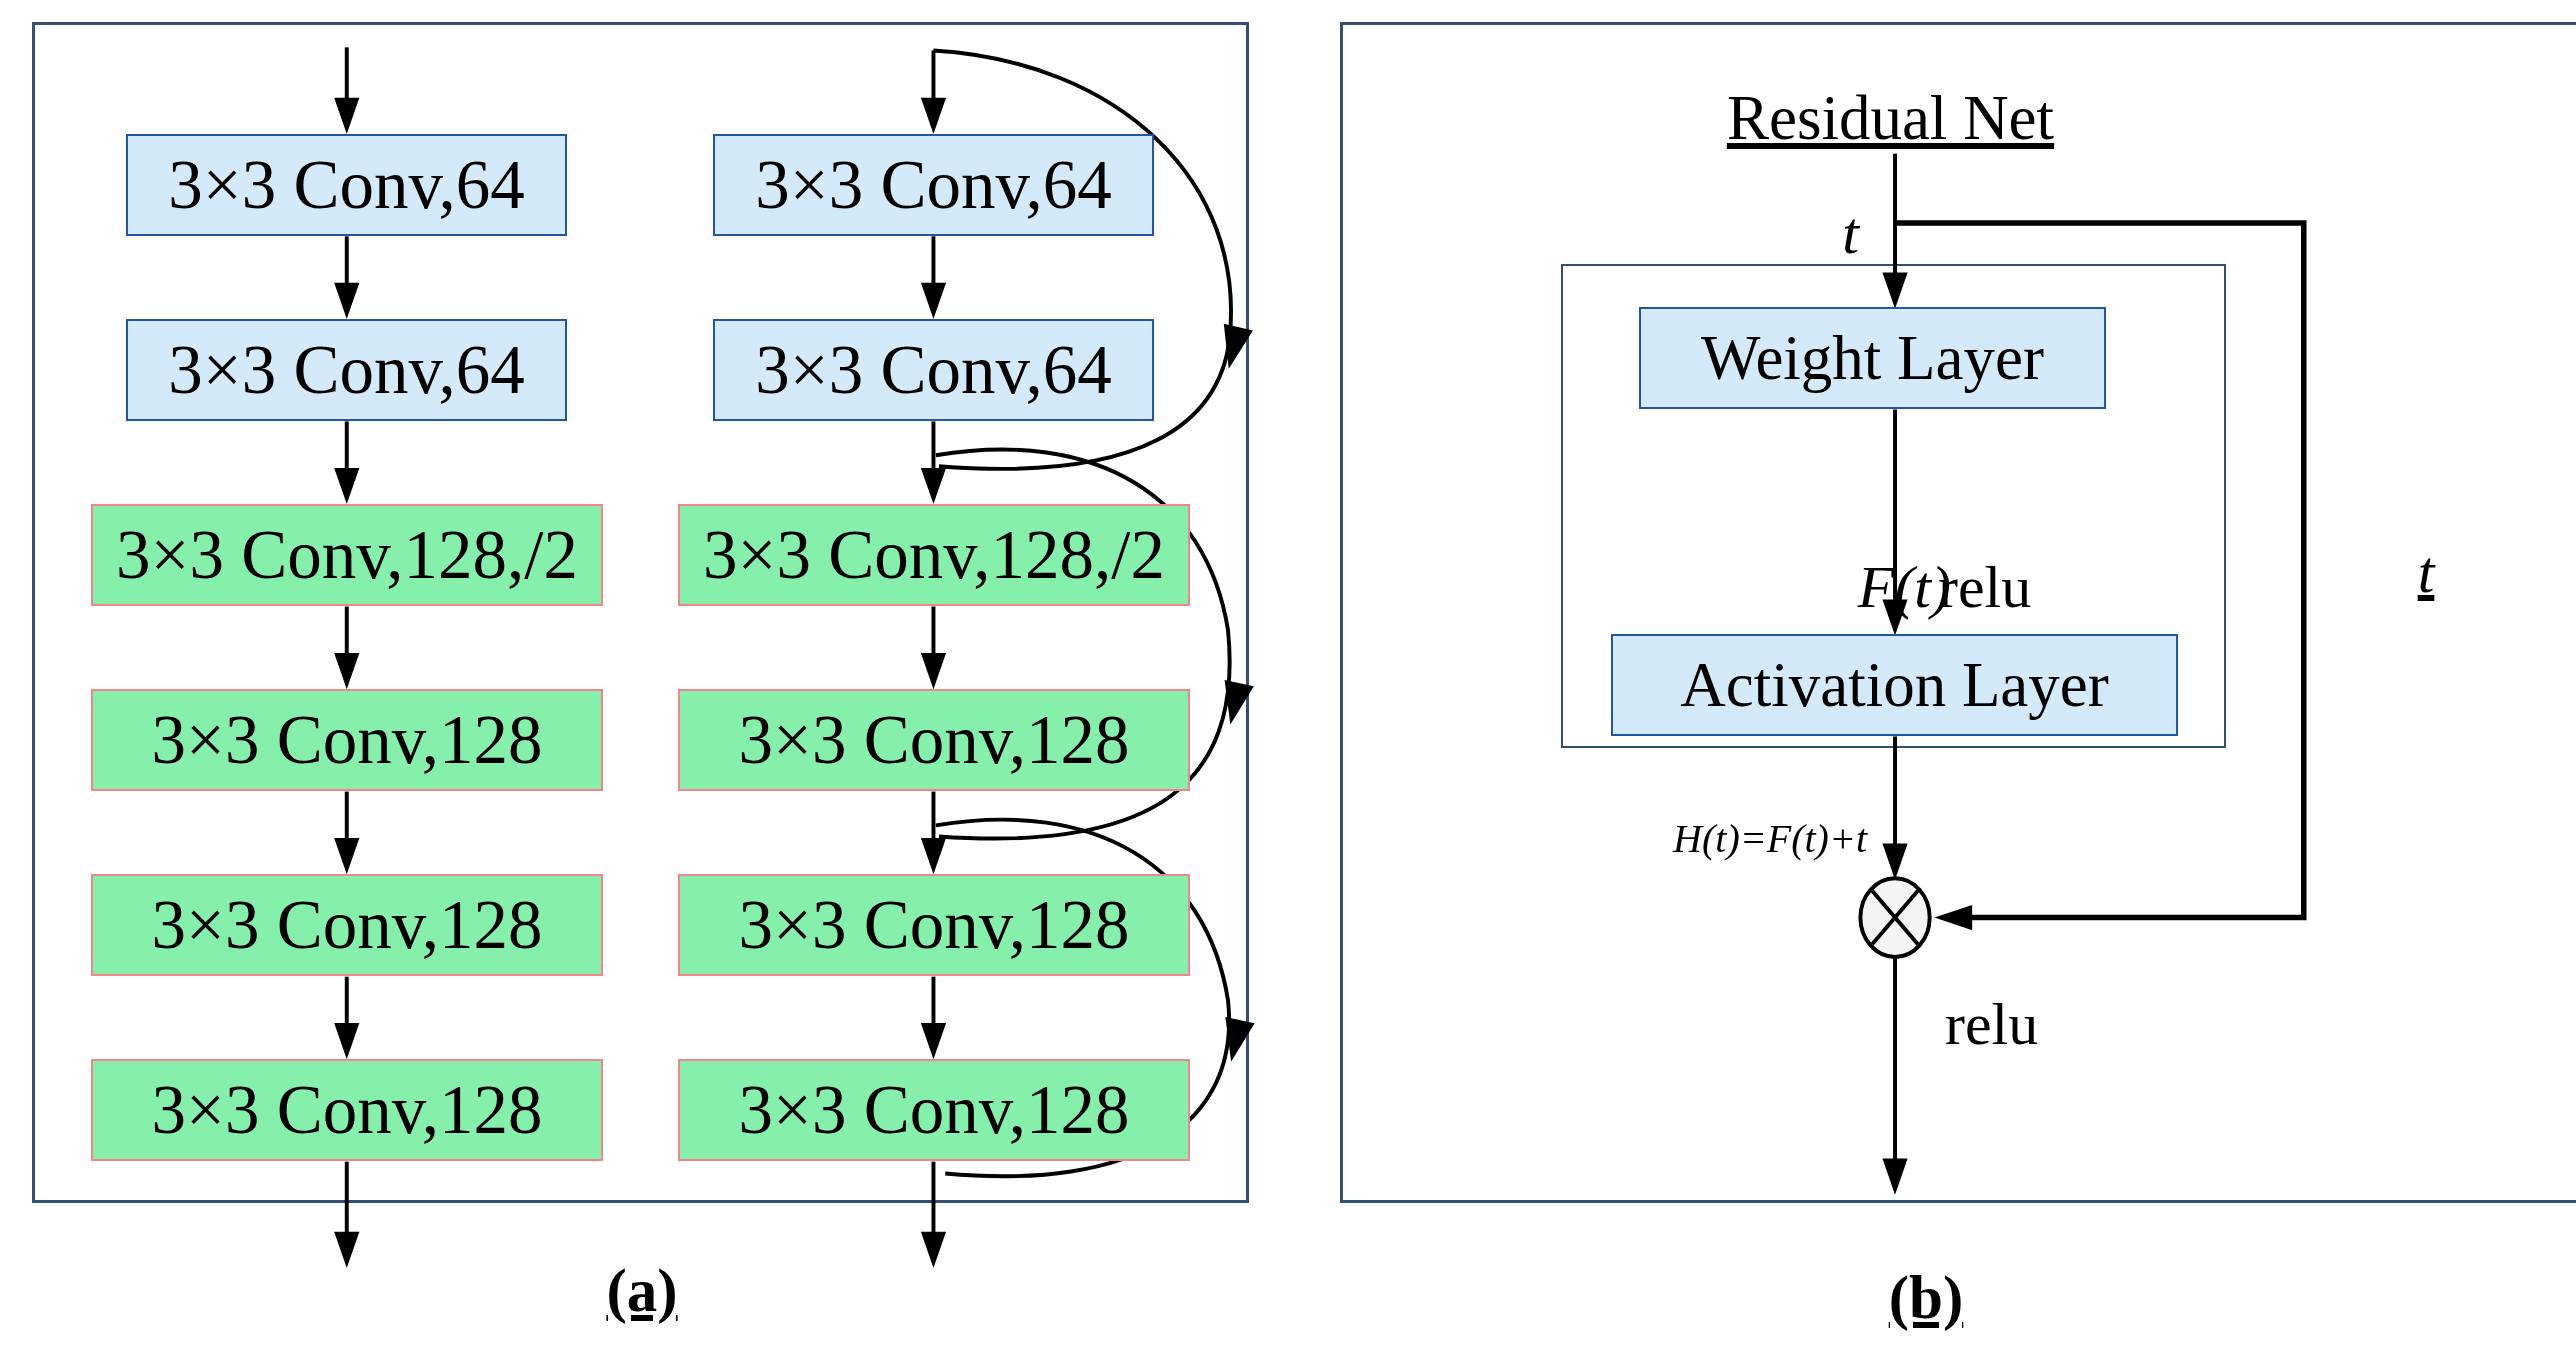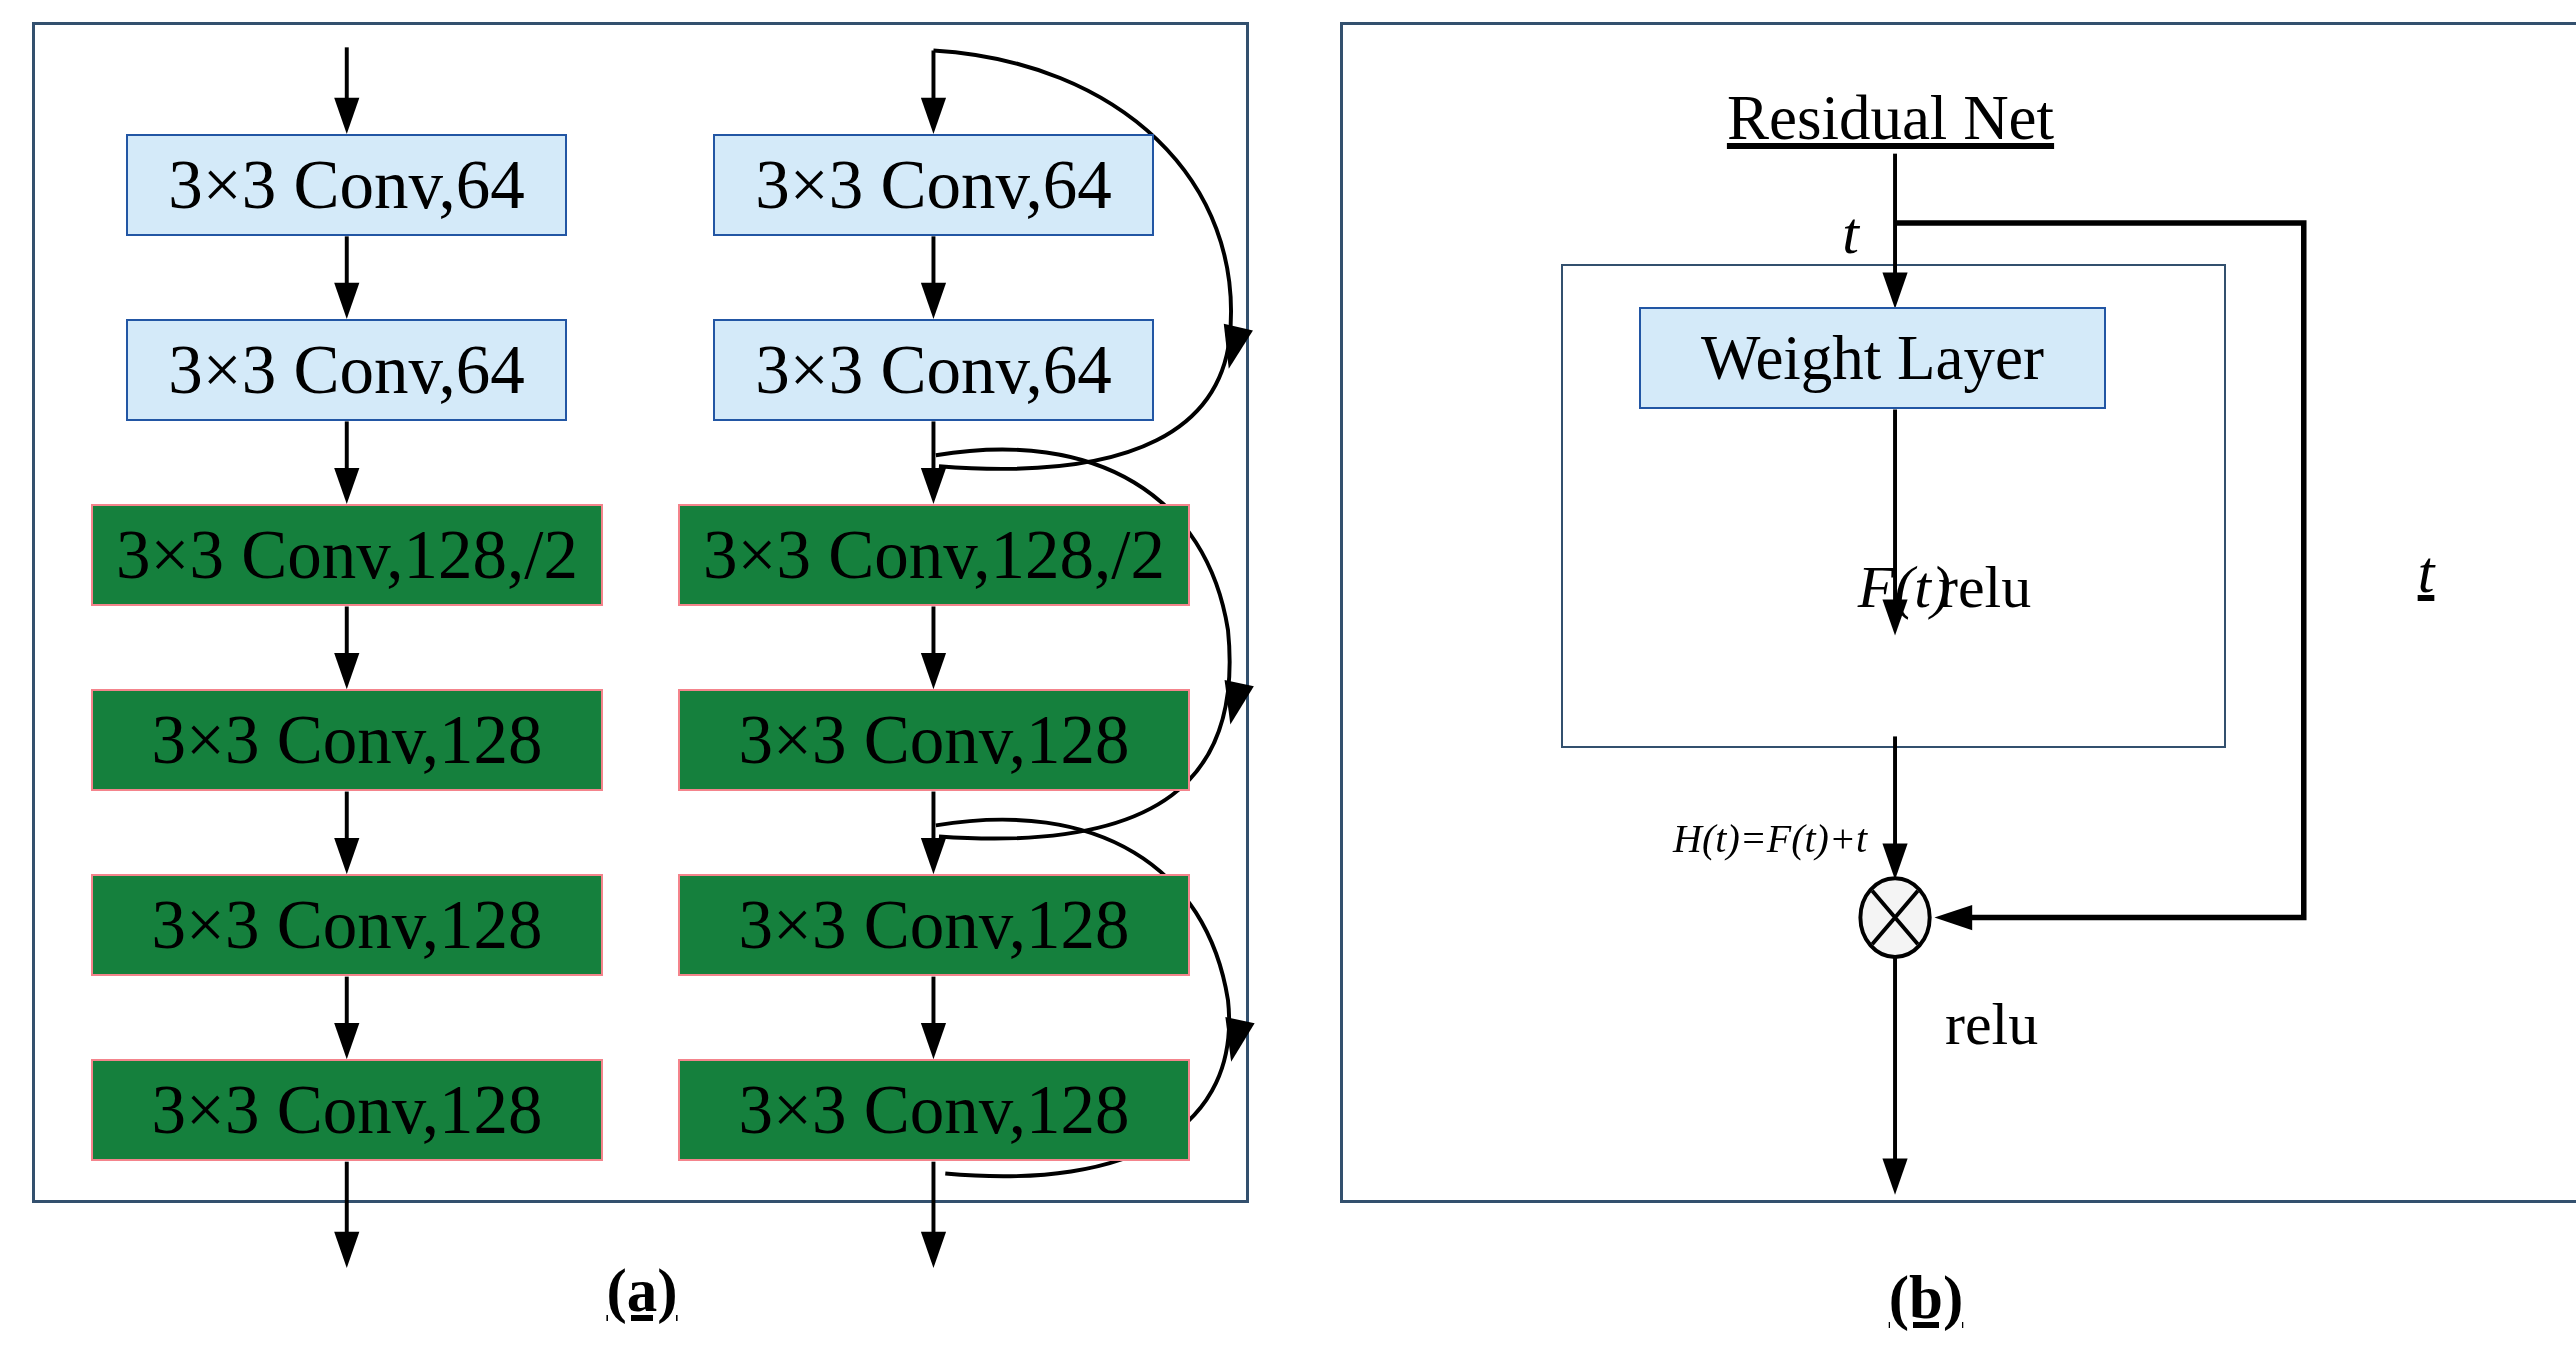--- a/index.html
+++ b/index.html
@@ -3,21 +3,21 @@
 <meta charset="utf-8">
 <style>
   html,body{margin:0;padding:0;background:#ffffff;}
   #page{position:relative;width:2576px;height:1350px;background:#ffffff;
         font-family:"Liberation Serif","DejaVu Serif",serif;color:#000;overflow:hidden;margin-left:16px;}
   .panel{position:absolute;border:3.2px solid #33506e;background:#ffffff;box-sizing:border-box;}
   .innerRect{position:absolute;border:2.4px solid #33506e;background:transparent;box-sizing:border-box;}
   .conv{position:absolute;display:flex;align-items:center;justify-content:center;
         font-size:69px;line-height:1;box-sizing:border-box;white-space:nowrap;}
   .blue{background:#d4eaf9;border:2.4px solid #2256a4;}
-  .pink{background:#15803d;border:2.4px solid #f4848c;}
+  .pink{background:#86efac;border:2.4px solid #f4848c;}
   .lbl{position:absolute;display:flex;align-items:center;white-space:nowrap;line-height:1;}
   .center{justify-content:center;text-decoration:underline;}
   .right{justify-content:flex-end;}
   .italic{font-style:italic;}
   .bold{font-weight:bold;}
   svg.overlay{position:absolute;left:0;top:0;pointer-events:none;}
   .stroke5{stroke:#000;stroke-width:5;fill:none;}
   .stroke7{stroke:#000;stroke-width:7;fill:none;}
   .head{fill:#000;stroke:none;}
 </style>
@@ -106,20 +106,21 @@
   <div class="conv pink" style="left:75px;top:1059px;width:512px;height:102px;">3×3 Conv,128</div>
 
   <div class="conv blue" style="left:697px;top:134px;width:441px;height:102px;">3×3 Conv,64</div>
   <div class="conv blue" style="left:697px;top:319px;width:441px;height:102px;">3×3 Conv,64</div>
   <div class="conv pink" style="left:662px;top:504px;width:512px;height:102px;">3×3 Conv,128,/2</div>
   <div class="conv pink" style="left:662px;top:689px;width:512px;height:102px;">3×3 Conv,128</div>
   <div class="conv pink" style="left:662px;top:874px;width:512px;height:102px;">3×3 Conv,128</div>
   <div class="conv pink" style="left:662px;top:1059px;width:512px;height:102px;">3×3 Conv,128</div>
 
   <div class="conv blue" style="left:1623px;top:307px;width:467px;height:102px;font-size:63px;">Weight Layer</div>
+  <div class="conv blue" style="left:1595px;top:634px;width:567px;height:102px;font-size:63px;">Activation Layer</div>
 
   <div class="lbl center" style="left:1599px;top:83px;width:551px;height:71px;font-size:63px;">Residual Net</div>
   <div class="lbl right italic" style="left:1733px;top:197px;width:110px;height:71px;font-size:60px;">t</div>
   <div class="lbl right italic" style="left:1777px;top:551px;width:158px;height:71px;font-size:60px;">F(t)</div>
   <div class="lbl" style="left:1922px;top:551px;width:197px;height:71px;font-size:60px;">relu</div>
   <div class="lbl right italic" style="left:1536px;top:803px;width:315px;height:71px;font-size:40px;">H(t)=F(t)+t</div>
   <div class="lbl" style="left:1929px;top:988px;width:197px;height:71px;font-size:60px;">relu</div>
   <div class="lbl center italic" style="left:2331px;top:536px;width:158px;height:71px;font-size:60px;">t</div>
 
   <div class="lbl center bold" style="left:508px;top:1251px;width:236px;height:79px;font-size:61px;">(a)</div>

